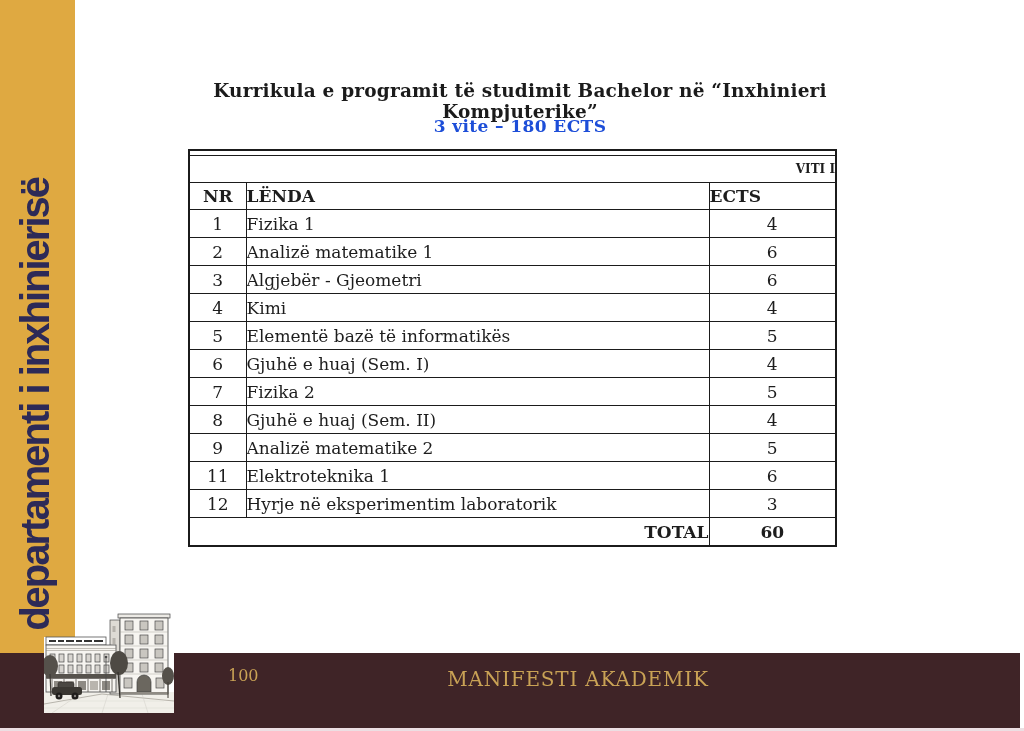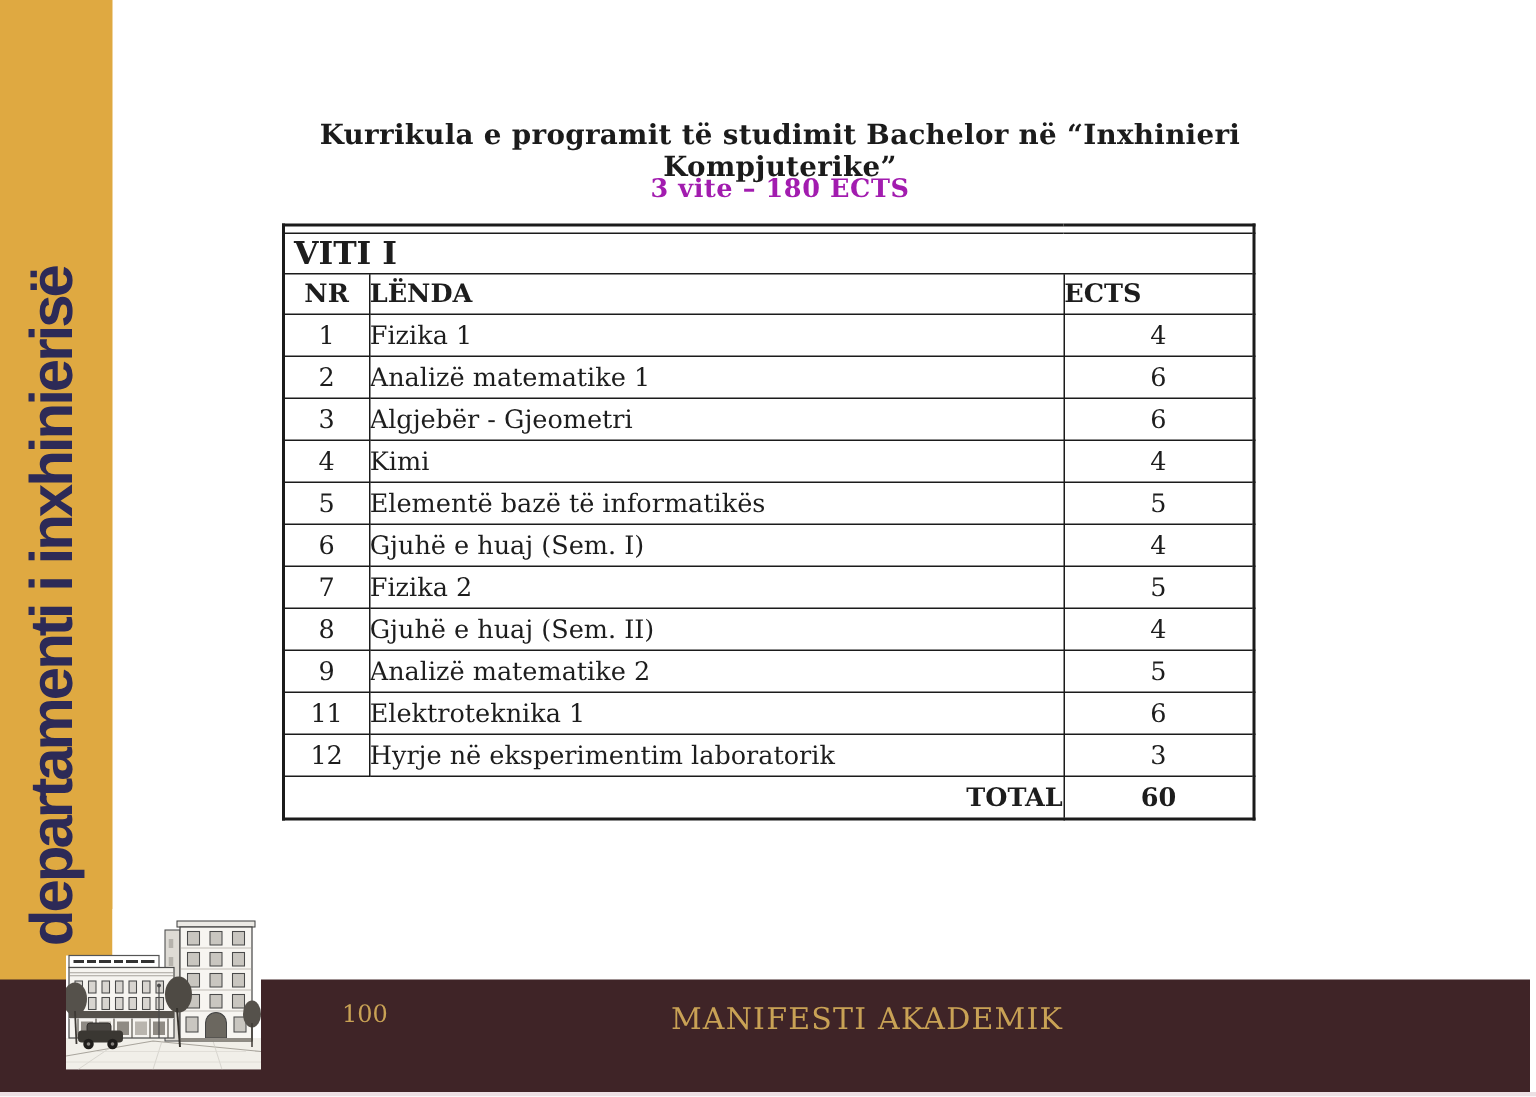--- a/index.html
+++ b/index.html
@@ -25,40 +25,40 @@
   }
 
   
   .title-block{position:absolute;left:140px;top:0;width:760px;text-align:center;}
   .main-title{
     position:absolute;left:0;top:80px;width:100%;
     font-size:18.5px;font-weight:bold;letter-spacing:.2px;color:#1b1b1b;
   }
   .sub-title{
     position:absolute;left:0;top:116px;width:100%;
-    font-size:17px;font-weight:bold;letter-spacing:.4px;color:#a21caf;
+    font-size:17px;font-weight:bold;letter-spacing:.4px;color:#1d4ed8;
   }
 
   
   .table-wrap{position:absolute;left:188px;top:149px;}
   table.curriculum{
     border-collapse:collapse;table-layout:fixed;width:647px;
     border:2.2px solid var(--border,#1b1b1b);
     font-size:17px;color:var(--text,#1d1d1d);
   }
   table.curriculum col.c-nr{width:57px;}
   table.curriculum col.c-lenda{width:463px;}
   table.curriculum col.c-ects{width:127px;}
   table.curriculum td,table.curriculum th{
     border:1.5px solid var(--border,#1b1b1b);
     padding:0;height:27px;line-height:26px;vertical-align:middle;
     font-weight:normal;overflow:hidden;white-space:nowrap;
   }
   tr.spacer-row td{height:4px;line-height:4px;border-bottom:1.5px solid var(--border,#1b1b1b);}
-  tr.year-row th{height:25px;text-align:left;padding-left:6px;font-weight:bold;font-size:21px;}
+  tr.year-row th{height:25px;text-align:right;padding-left:6px;font-weight:bold;font-size:12px;}
   tr.head-row th{height:26px;font-weight:bold;}
   .cell-nr{text-align:center;}
   .cell-lenda{text-align:left;padding-left:9px;}
   .cell-ects{text-align:center;}
   th.cell-ects-h{text-align:left;padding-left:8px;}
   tr.total-row td{font-weight:bold;}
   tr.total-row .cell-total-label{text-align:right;padding-left:6px;}
 
   
   .footer{

